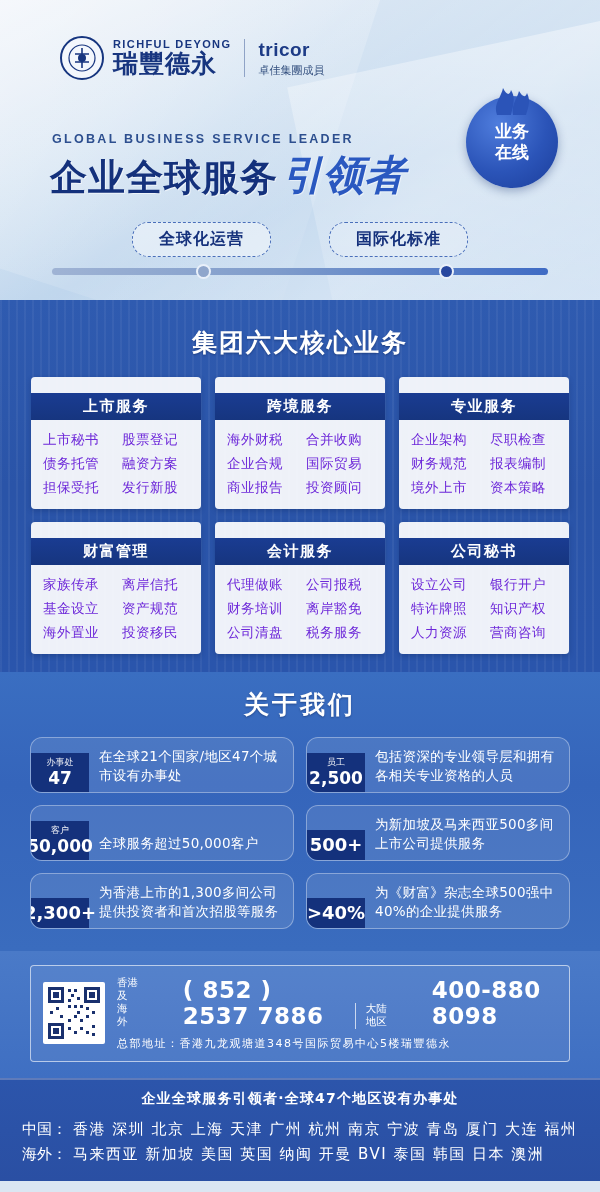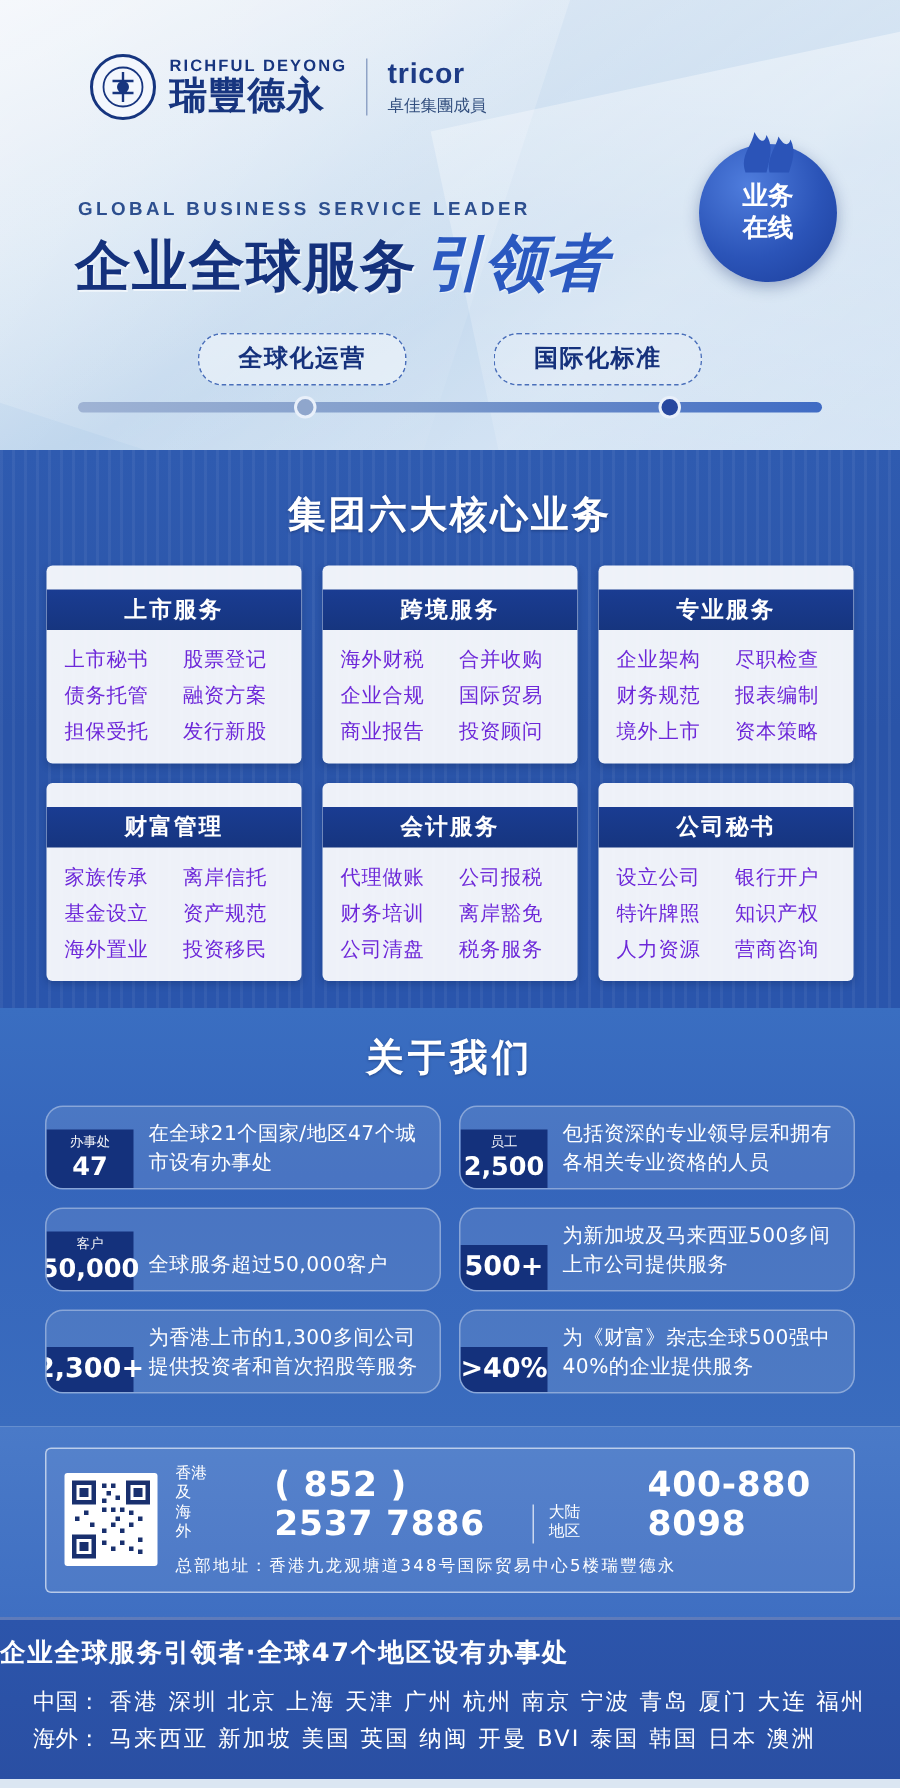--- a/index.html
+++ b/index.html
@@ -185,21 +185,21 @@
     margin-top:7px; color:#fff; font-size:11px; letter-spacing:1.5px;
     font-family:"DejaVu Sans", sans-serif;
   }
 
   
   .footer {
     background: linear-gradient(180deg,#2c55ab 0%, #2a4fa3 100%);
     padding:10px 0 14px; border-top:2px solid rgba(255,255,255,0.25);
   }
   .footer-title {
-    color:#fff; font-size:17px; font-weight:bold; letter-spacing:1.2px;
+    text-align:center; color:#fff; font-size:14px; font-weight:bold; letter-spacing:1.2px;
     font-family:"DejaVu Sans", sans-serif; margin-bottom:9px;
   }
   .footer-row { display:flex; align-items:flex-start; padding:3px 22px; color:#fff; }
   .f-key { flex:0 0 auto; font-size:15px; font-family:"DejaVu Sans", sans-serif; }
   .f-val { font-size:15px; font-family:"DejaVu Sans", sans-serif; letter-spacing:1.5px; padding-left:6px; }
 </style>
 </head>
 <body>
 
 <div class="page">

